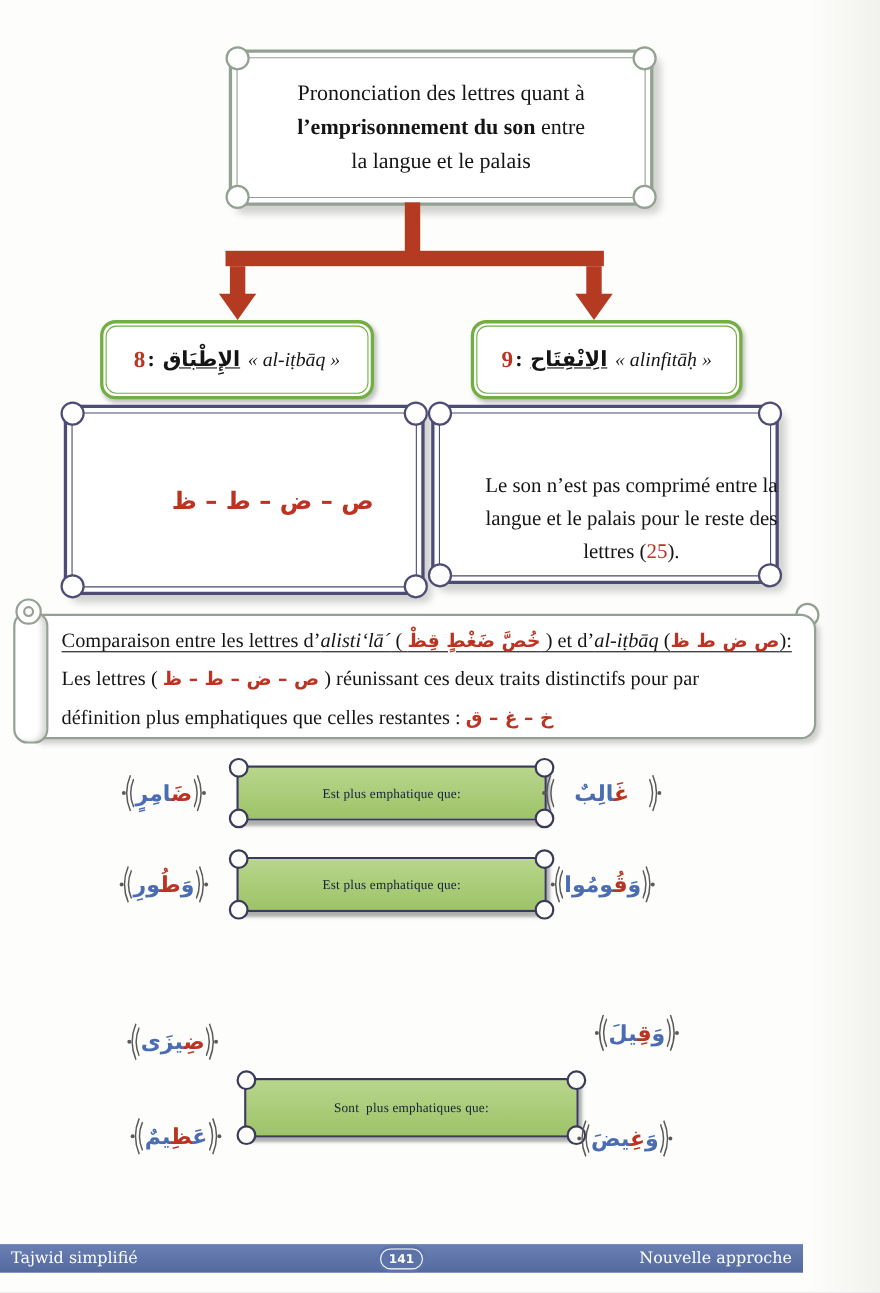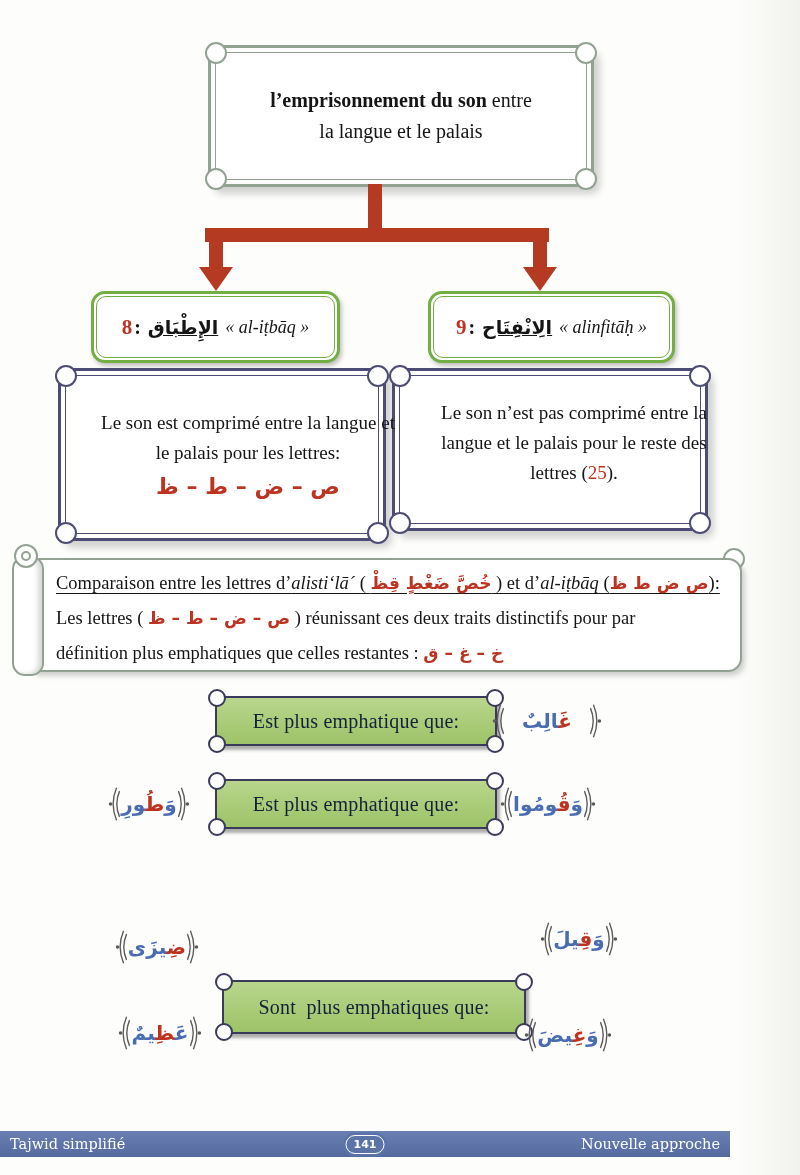--- a/index.html
+++ b/index.html
@@ -57,21 +57,21 @@
     border-radius:50%;background:#fff;z-index:1;}
   .u{text-decoration:underline;text-underline-offset:4px;}
   
   .plaque{position:absolute;background:linear-gradient(180deg,#b9d68c,#9dc368);
     border:2px solid var(--btnbrd);border-radius:3px;display:flex;align-items:center;
     justify-content:center;box-shadow:3px 4px 3px rgba(95,95,95,.5);}
   .plaque .nk{position:absolute;width:14px;height:14px;border:2px solid var(--btnbrd);
     border-radius:50%;background:#fdfdfb;}
   .plaque .nk.tl{left:-9px;top:-9px}.plaque .nk.tr{right:-9px;top:-9px}
   .plaque .nk.bl{left:-9px;bottom:-9px}.plaque .nk.br{right:-9px;bottom:-9px}
-  .plaque .lbl{position:relative;z-index:2;font-size:20px;color:var(--btntxt);
+  .plaque .lbl{position:relative;z-index:2;font-size:12px;color:var(--btntxt);
     white-space:pre;letter-spacing:.2px;}
   
   .aya{position:absolute;display:flex;align-items:center;justify-content:center;gap:1px;}
   .aword{font-family:"DejaVu Sans",sans-serif;font-size:20px;font-weight:bold;white-space:nowrap;}
   .aword .l-pre,.aword .l-post{color:var(--blue);}
   .aword .l-red{color:var(--red);}
   .orn{width:12px;height:36px;stroke:#5a5a5a;fill:none;stroke-width:1.6;flex:0 0 auto;}
   .orn circle{fill:#5a5a5a;stroke:none;}
   .orn.flip{transform:scaleX(-1);}
   
@@ -91,20 +91,21 @@
 <body>
 
 <div class="stage">
 
   <div class="cert graybox" style="left:215px;top:52px;width:370px;height:126px;">
     <div class="nk tl"></div>
     <div class="nk tr"></div>
     <div class="nk bl"></div>
     <div class="nk br"></div>
     <div class="inner root-text">
+      <div><span class="seg seg-plain">Prononciation des lettres quant à</span></div>
       <div><span class="seg seg-bold">l’emprisonnement du son</span><span class="seg seg-plain"> entre</span></div>
       <div><span class="seg seg-plain">la langue et le palais</span></div>
     </div>
   </div>
 
   <div class="bar" style="left:368px;top:184px;width:14px;height:52px;"></div>
   <div class="bar" style="left:205px;top:228px;width:344px;height:14px;"></div>
   <div class="bar" style="left:209px;top:242px;width:14px;height:28px;"></div>
   <div class="bar" style="left:533px;top:242px;width:14px;height:28px;"></div>
   <div class="head" style="left:199px;top:267px;"></div>
@@ -126,45 +127,57 @@
       <span class="glatin">« alinfitāḥ »</span>
     </div>
   </div>
 
   <div class="cert navybox" style="left:65px;top:375px;width:312px;height:157px;">
     <div class="nk tl"></div>
     <div class="nk tr"></div>
     <div class="nk bl"></div>
     <div class="nk br"></div>
     <div class="inner rule-text" style="padding:0 26px;">
-      <div><span class="seg seg-plain">Le son est comprimé entre la langue et le palais pour les lettres:</span></div>
       <div class="big-letters" dir="rtl">ص – ض – ط – ظ</div>
     </div>
   </div>
   <div class="cert navybox" style="left:399px;top:375px;width:300px;height:147px;">
     <div class="nk tl"></div>
     <div class="nk tr"></div>
     <div class="nk bl"></div>
     <div class="nk br"></div>
-    <div class="inner rule-text" style="padding:0 24px;align-items:center;justify-content:flex-start;padding-top:22px;">
+    <div class="inner rule-text" style="padding:0 24px;align-items:center;justify-content:center;padding-top:22px;">
       <div><span class="seg seg-plain">Le son n’est pas comprimé entre la langue et le palais pour le reste des lettres (</span><span class="seg seg-red">25</span><span class="seg seg-plain">).</span></div>
     </div>
   </div>
 
   <div class="banner">
     <div class="curl"></div>
     <div class="sheet">
       <div class="u"><span class="seg seg-plain">Comparaison entre les lettres d’</span><span class="seg seg-italic">alisti‘lā´</span><span class="seg seg-plain"> ( </span><span class="seg seg-arabic-red">خُصَّ ضَغْطٍ قِظْ</span><span class="seg seg-plain"> ) et d’</span><span class="seg seg-italic">al-iṭbāq</span><span class="seg seg-plain"> (</span><span class="seg seg-arabic-red">ص ض ط ظ</span><span class="seg seg-plain">):</span></div>
       <div><span class="seg seg-plain">Les lettres ( </span><span class="seg seg-arabic-red">ص – ض – ط – ظ</span><span class="seg seg-plain"> ) réunissant ces deux traits distinctifs pour par</span></div>
       <div><span class="seg seg-plain">définition plus emphatiques que celles restantes : </span><span class="seg seg-arabic-red">خ – غ – ق</span></div>
     </div>
     <div class="tube"></div>
     <div class="spiral"></div>
   </div>
 
+  <span class="aya" style="left:96px;top:700px;width:106px;height:42px;">
+    <svg class="orn" viewBox="0 0 14 40">
+        <path d="M10 1 Q2 20 10 39"></path>
+        <path d="M13.5 5 Q7 20 13.5 35"></path>
+        <circle cx="3" cy="20" r="2.1"></circle>
+      </svg>
+    <span class="aword" dir="rtl"><span class="l-red">ضَ</span><span class="l-post">امِرٍ</span></span>
+    <svg class="orn flip" viewBox="0 0 14 40">
+        <path d="M10 1 Q2 20 10 39"></path>
+        <path d="M13.5 5 Q7 20 13.5 35"></path>
+        <circle cx="3" cy="20" r="2.1"></circle>
+      </svg>
+  </span>
   <div class="plaque" style="left:215px;top:696px;width:278px;height:46px;">
     <div class="nk tl"></div>
     <div class="nk tr"></div>
     <div class="nk bl"></div>
     <div class="nk br"></div>
     <span class="lbl">Est plus emphatique que:</span>
   </div>
   <span class="aya" style="left:492px;top:700px;width:110px;height:42px;justify-content:space-between;">
     <svg class="orn" viewBox="0 0 14 40">
         <path d="M10 1 Q2 20 10 39"></path>

